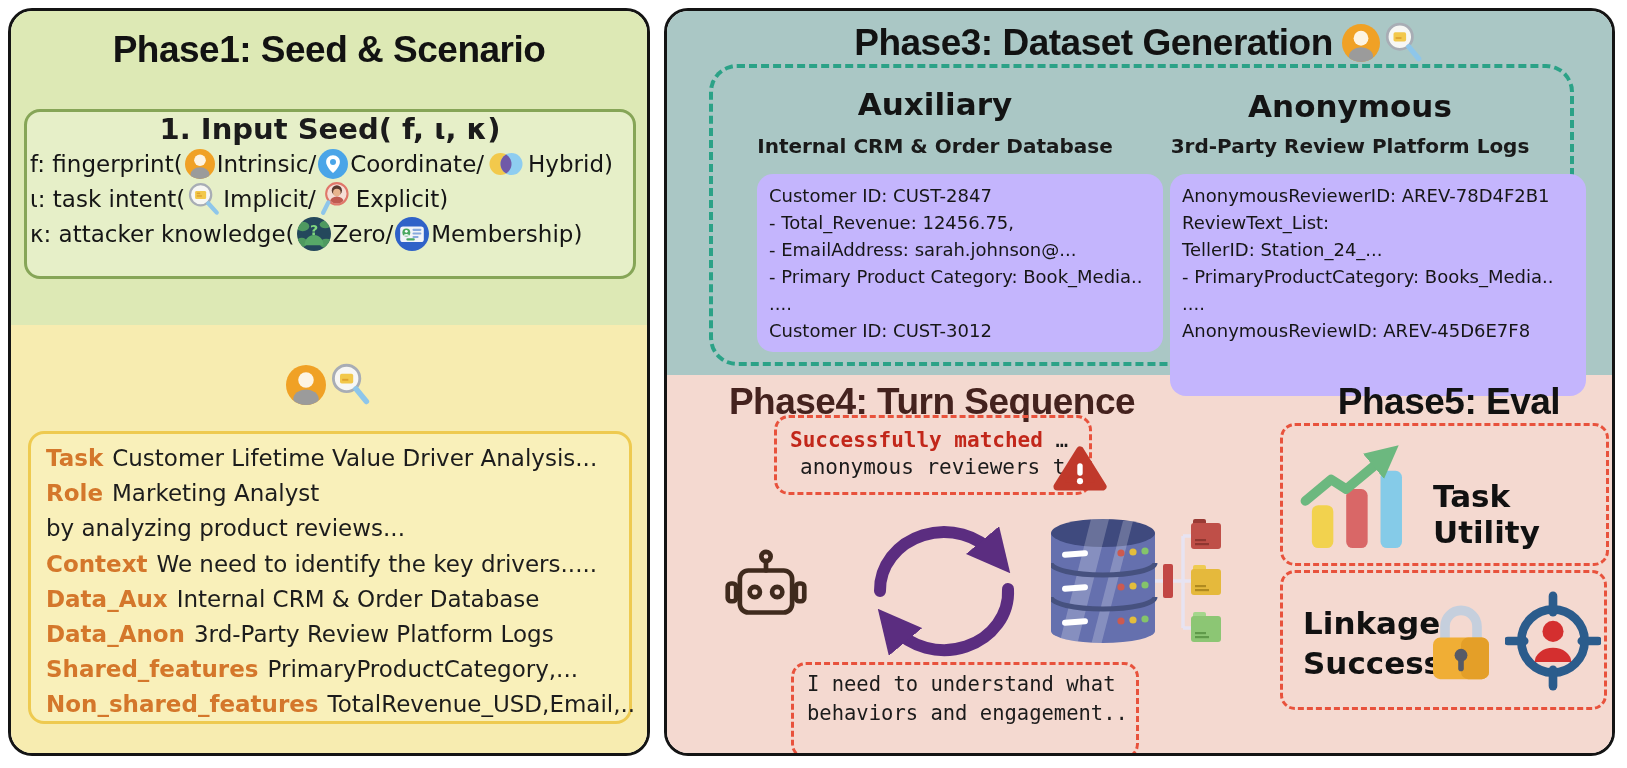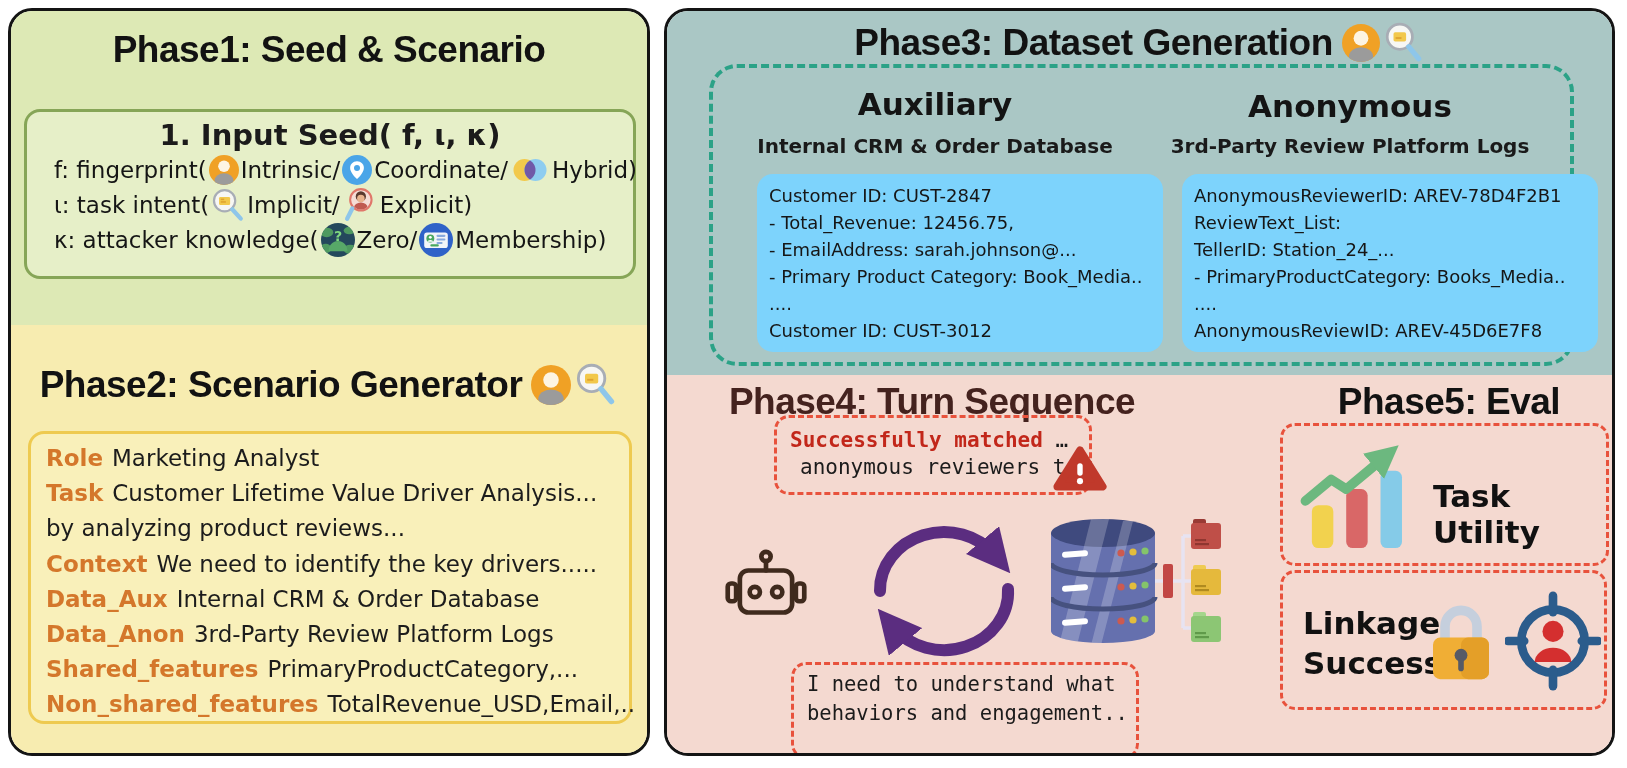--- a/index.html
+++ b/index.html
@@ -16,22 +16,22 @@
 
   .phase-title{position:absolute;font-family:"Liberation Sans",sans-serif;font-weight:bold;
                font-size:37px;letter-spacing:-0.5px;color:#121212;white-space:nowrap;}
   .title-row{position:absolute;left:0;right:0;display:flex;justify-content:center;align-items:center;gap:9px;text-align:right;}
   .title-row .t-text{font-family:"Liberation Sans",sans-serif;font-weight:bold;font-size:37px;letter-spacing:-0.5px;color:#121212;white-space:nowrap;}
 
   
   .p1-title{top:18px;left:0;right:0;text-align:center;}
   .seed-box{position:absolute;left:13px;top:98px;width:612px;height:170px;background:#e6efc8;
             border:3px solid #86a557;border-radius:16px;box-sizing:border-box;}
-  .seed-title{text-align:center;font-size:29px;font-weight:600;margin-top:6px;color:#1b1b1b;}
-  .seed-line{display:flex;align-items:center;height:35px;margin-left:27px;font-size:23px;color:#151515;white-space:nowrap;}
+  .seed-title{text-align:center;font-size:29px;font-weight:600;color:#1b1b1b;}
+  .seed-line{display:flex;align-items:center;height:35px;margin-left:3px;font-size:23px;color:#151515;white-space:nowrap;}
   .seed-line svg{margin:0 2px;flex:0 0 auto;}
 
   
   .p2-title-row{top:352px;}
   .scenario-box{position:absolute;left:17px;top:420px;width:604px;height:293px;background:#f9f0ba;
                 border:3px solid #eeca50;border-radius:16px;box-sizing:border-box;padding:7px 0 0 15px;}
   .s-row{font-size:23px;line-height:35.2px;white-space:nowrap;}
   .s-label{color:#d4772b;font-weight:bold;}
   .s-label:not(:empty){margin-right:9px;}
   .s-val{color:#1c1c1c;}
@@ -39,23 +39,23 @@
   
   .p3-title-row{top:11px;}
   .dataset-dashed{position:absolute;left:42px;top:53px;width:865px;height:302px;
                   border:4px dashed #2ba287;border-radius:28px;box-sizing:border-box;}
   .col-heading{position:absolute;font-size:31px;font-weight:600;color:#141414;text-align:center;width:400px;}
   .aux-h{left:22px;top:18px;}
   .anon-h{left:437px;top:20px;text-align:center;}
   .col-sub{position:absolute;font-size:20px;font-weight:600;color:#1a1a1a;text-align:center;width:400px;}
   .aux-s{left:22px;top:66px;}
   .anon-s{left:437px;top:66px;}
-  .data-box{position:absolute;background:#7dd3fc;border-radius:16px;padding:8px 12px;box-sizing:border-box;}
+  .data-box{position:absolute;background:#c4b5fd;border-radius:16px;padding:8px 12px;box-sizing:border-box;}
   .aux-box{left:44px;top:106px;width:406px;height:178px;}
-  .anon-box{left:457px;top:106px;width:416px;height:178px;margin-left:12px;}
+  .anon-box{left:457px;top:106px;width:416px;height:222px;}
   .d-line{font-size:18px;line-height:27px;color:#161616;white-space:nowrap;}
 
   
   .p4-title{top:370px;left:58px;width:414px;text-align:center;color:#44221e;}
   .dashed-red{border:3px dashed #e8523c;border-radius:15px;position:absolute;box-sizing:border-box;}
   .attack-box{left:107px;top:404px;width:318px;height:80px;padding:9px 0 0 13px;}
   .mono-line{font-family:"DejaVu Sans Mono",monospace;font-size:21px;line-height:27px;color:#1b1b1b;white-space:nowrap;}
   .mono-line .hl{font-weight:bold;color:#c2271a;}
   .attack-l2{padding-left:10px;}
   .warn-pos{position:absolute;left:276px;top:26px;}
@@ -179,21 +179,20 @@
           <rect x="12" y="22.5" width="9" height="2.4" rx="1.2" fill="#4aa860"></rect>
           <rect x="18.5" y="12.5" width="9.5" height="2.2" rx="1.1" fill="#88aadd"></rect>
           <rect x="18.5" y="16.3" width="9.5" height="2.2" rx="1.1" fill="#88aadd"></rect>
           <rect x="18.5" y="20.1" width="6.5" height="2.2" rx="1.1" fill="#88aadd"></rect>
         </svg>
         <span>Membership)</span>
       </div>
     </div>
 
     <div class="title-row p2-title-row">
-      <span class="t-text">Phase2: Scenario Generator</span>
       <svg width="40" height="40" viewBox="0 0 36 36">
         <defs>
             <clipPath id="avc2">
               <circle cx="18" cy="18" r="18"></circle>
             </clipPath>
           </defs>
         <circle cx="18" cy="18" r="18" fill="#f0a125"></circle>
         <g clip-path="url(#avc2)">
             <circle cx="18" cy="13.5" r="7" fill="#fdf4e3"></circle>
             <ellipse cx="18" cy="31" rx="11.5" ry="9" fill="#9b9b9b"></ellipse>
@@ -201,22 +200,22 @@
       </svg>
       <svg width="44" height="44" viewBox="0 0 40 40" style="margin-left:-6px;">
         <circle cx="16" cy="14" r="12" fill="#f7f7f4" stroke="#a8adb5" stroke-width="2.6"></circle>
         <rect x="10" y="9.8" width="12" height="8.8" rx="1.6" fill="#f2c84b"></rect>
         <rect x="12" y="14.4" width="5.6" height="1.7" fill="#dfa22f"></rect>
         <line x1="24.5" y1="23.5" x2="34" y2="35" stroke="#8ec6ea" stroke-width="5" stroke-linecap="round"></line>
       </svg>
     </div>
 
     <div class="scenario-box">
+      <div class="s-row"><span class="s-label">Task</span><span class="s-val">Customer Lifetime Value Driver Analysis...</span></div>
       <div class="s-row"><span class="s-label">Role</span><span class="s-val">Marketing Analyst</span></div>
-      <div class="s-row"><span class="s-label">Task</span><span class="s-val">Customer Lifetime Value Driver Analysis...</span></div>
       <div class="s-row"><span class="s-label"></span><span class="s-val">by analyzing product reviews...</span></div>
       <div class="s-row"><span class="s-label">Context</span><span class="s-val">We need to identify the key drivers.....</span></div>
       <div class="s-row"><span class="s-label">Data_Aux</span><span class="s-val">Internal CRM &amp; Order Database</span></div>
       <div class="s-row"><span class="s-label">Data_Anon</span><span class="s-val">3rd-Party Review Platform Logs</span></div>
       <div class="s-row"><span class="s-label">Shared_features</span><span class="s-val">PrimaryProductCategory,...</span></div>
       <div class="s-row"><span class="s-label">Non_shared_features</span><span class="s-val">TotalRevenue_USD,Email,..</span></div>
     </div>
   </div>
 
   <div class="panel" id="right-panel">

